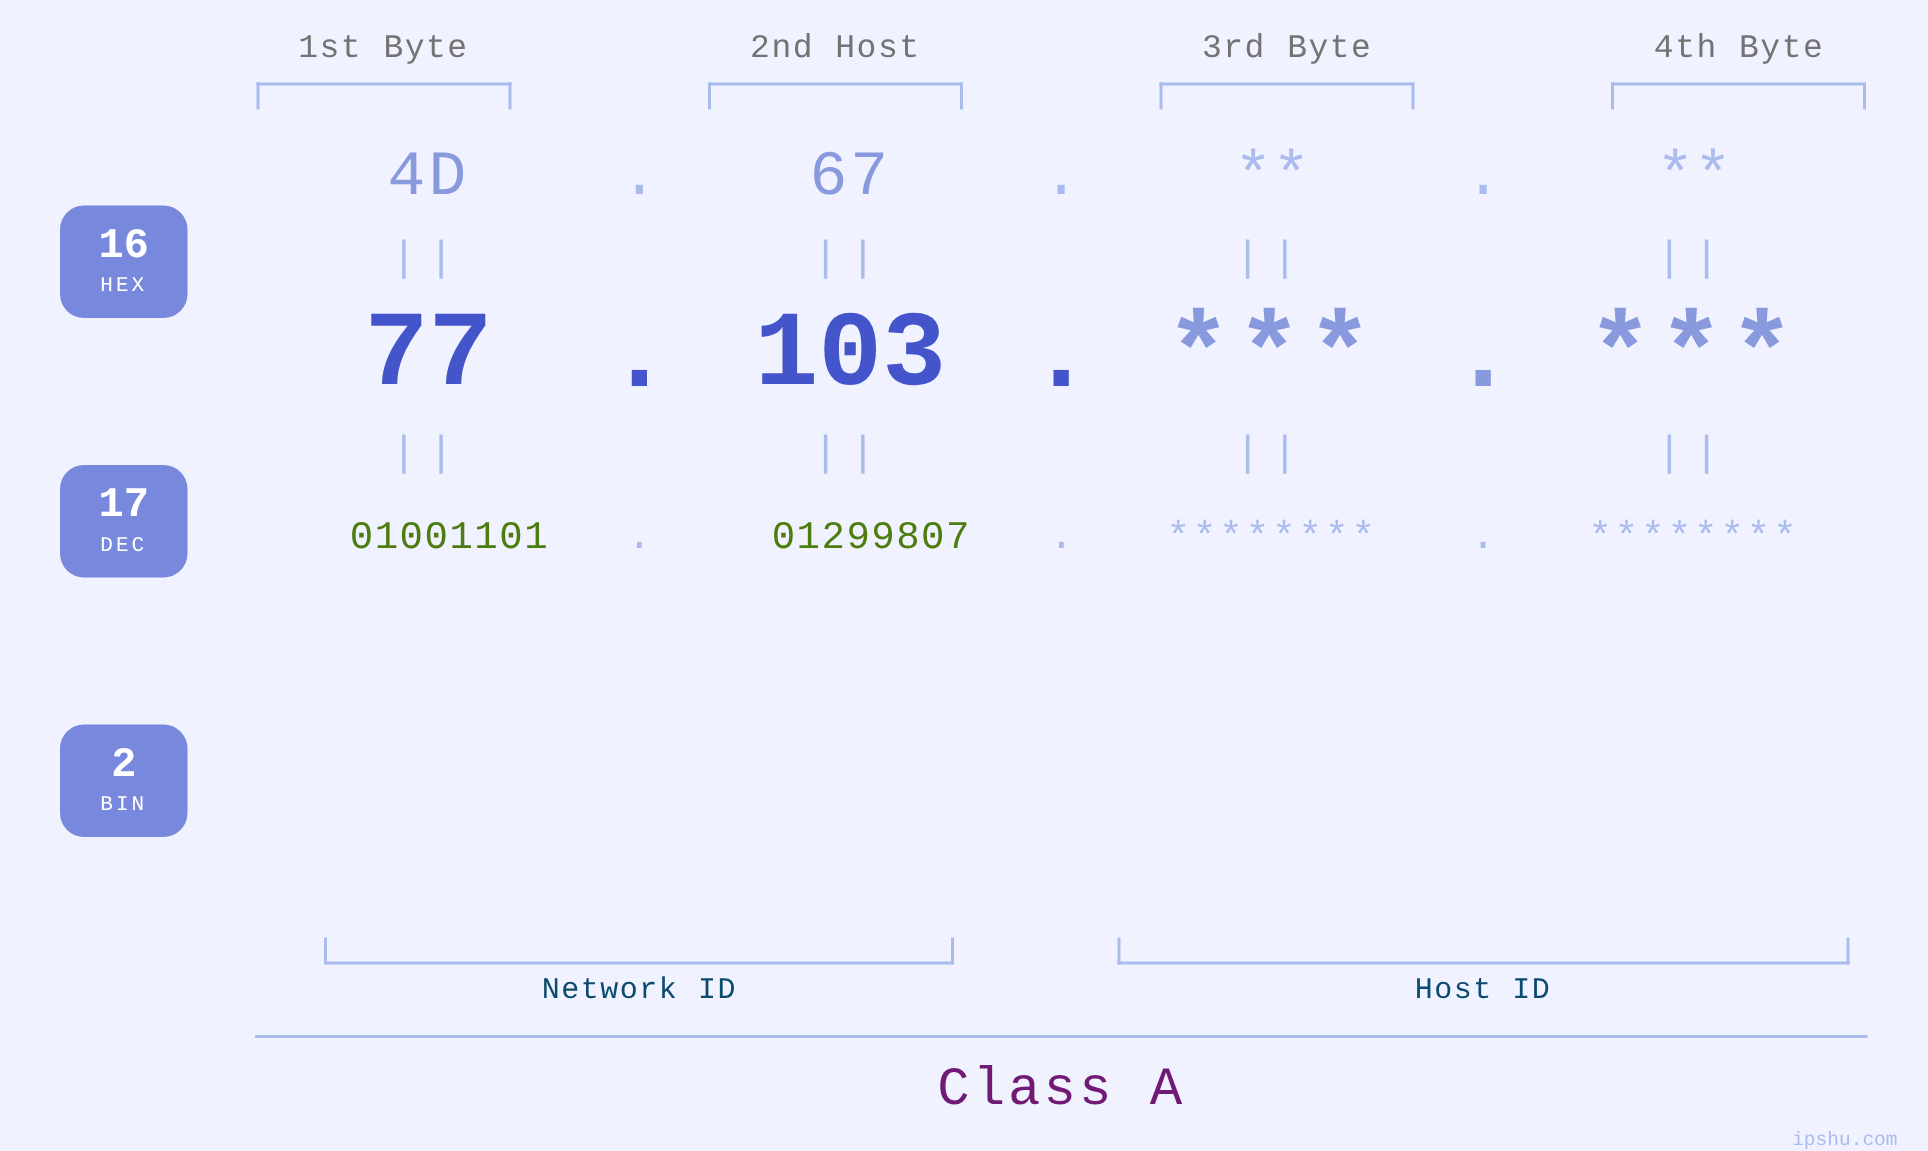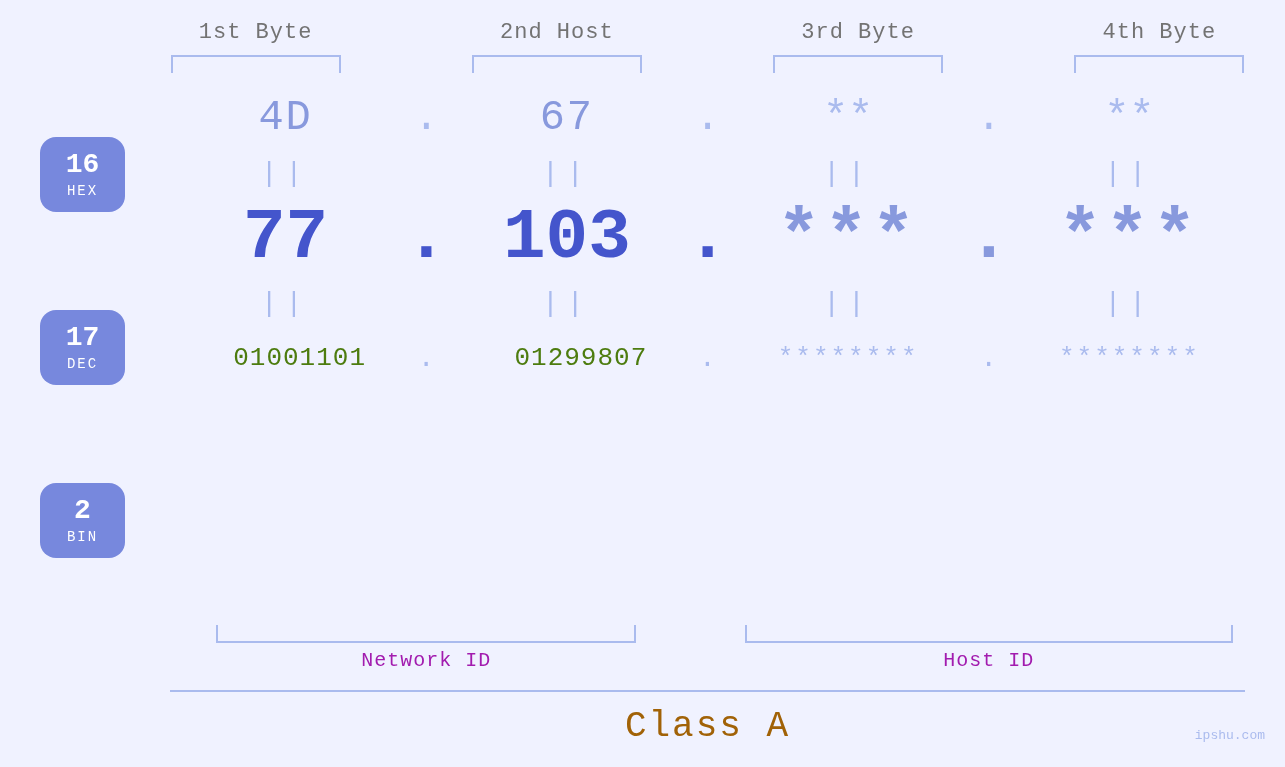--- a/index.html
+++ b/index.html
@@ -232,37 +232,37 @@
     .bottom-section {
       width: 100%;
       margin-left: 0px;
       margin-top: 8px;
       display: flex;
       flex-direction: column;
     }
 
     .id-label {
       font-size: 20px;
-      color: #a21caf;
+      color: #0c4a6e;
       font-family: 'Courier New', Courier, monospace;
       text-align: center;
       margin-top: 6px;
       letter-spacing: 1px;
     }
 
     .class-label {
       font-size: 36px;
-      color: #a16207;
+      color: #701a75;
       font-family: 'Courier New', Courier, monospace;
       letter-spacing: 2px;
     }
 
     .watermark {
       position: absolute;
-      bottom: 24px;
+      bottom: 0;
       right: 20px;
       font-size: 13px;
       color: #aabbee;
       font-family: 'Courier New', Courier, monospace;
     }
   </style>
 </head>
 <body>
 
 <div class="main-container">

